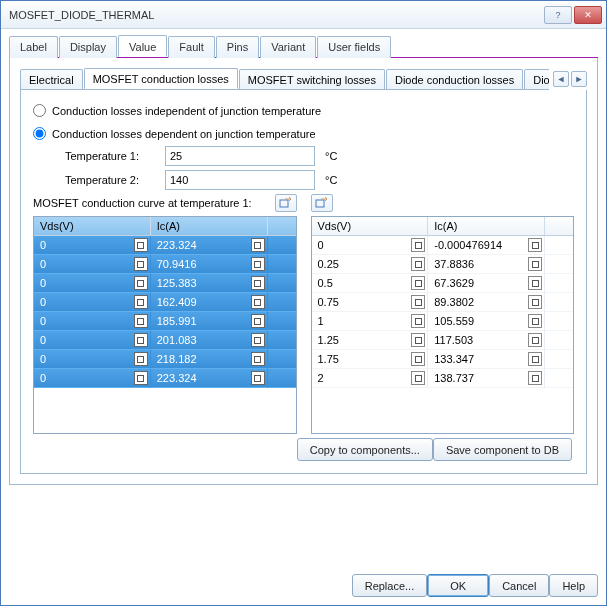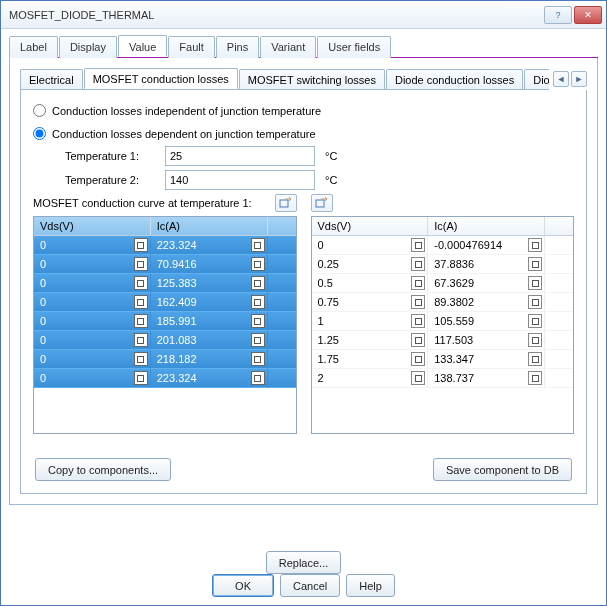--- a/index.html
+++ b/index.html
@@ -39,24 +39,24 @@
 .grid-head .gh:last-child { border-right: none; flex: 0 0 28px; }
 .grid-body { height: calc(100% - 20px); overflow: auto; }
 .grid-row { display: flex; }
 .grid-row .gc { flex: 1; padding: 2px 6px; border-right: 1px solid #e8eef4; border-bottom: 1px solid #f0f4f8; position: relative; height: 19px; display: flex; align-items: center; }
 .grid-row .gc:last-child { border-right: none; flex: 0 0 28px; }
 .grid-row.sel .gc { background: linear-gradient(#4fa3e8,#3a90d8); color: #fff; border-right-color: #3a90d8; border-bottom-color: #5fb0ee; }
 .cellbtn { position: absolute; right: 2px; top: 2px; width: 14px; height: 14px; border: 1px solid #888; background: #fff; display: flex; align-items: center; justify-content: center; }
 .grid-row.sel .cellbtn { background: #fff; border-color: #666; }
 .cellbtn::before { content: ""; width: 5px; height: 5px; border: 1px solid #555; }
 .grid.hdr-sel .grid-head { background: linear-gradient(#a8d4f5,#8cc4ee); }
-.bottom-row { display: flex; justify-content: space-between; margin-top: 24px; padding: 0 2px; }
+.bottom-row { display: flex; justify-content: flex-end; margin-top: 4px; padding: 0 2px; }
 .winbtn { height: 23px; padding: 0 12px; border: 1px solid #8fa9c4; border-radius: 3px; background: linear-gradient(#fdfefe,#e4ecf4); color: #222; }
-.footer { position: absolute; bottom: 8px; left: 8px; right: 8px; display: flex; justify-content: flex-end; align-items: center; flex-direction: column; }
-.footer .right { display: flex; gap: 6px; }
+.footer { position: absolute; bottom: 8px; left: 8px; right: 8px; display: flex; justify-content: flex-end; align-items: center; }
+.footer .right { display: flex; }
 .winbtn.primary { border-color: #3b82c4; box-shadow: 0 0 0 1px #7cb6e6 inset; padding: 0 22px; }
 </style>
 </head>
 <body>
 
 <div class="window">
   <div class="titlebar">
     <span class="title">MOSFET_DIODE_THERMAL</span>
     <div class="btns">
       <div class="btn">?</div>

